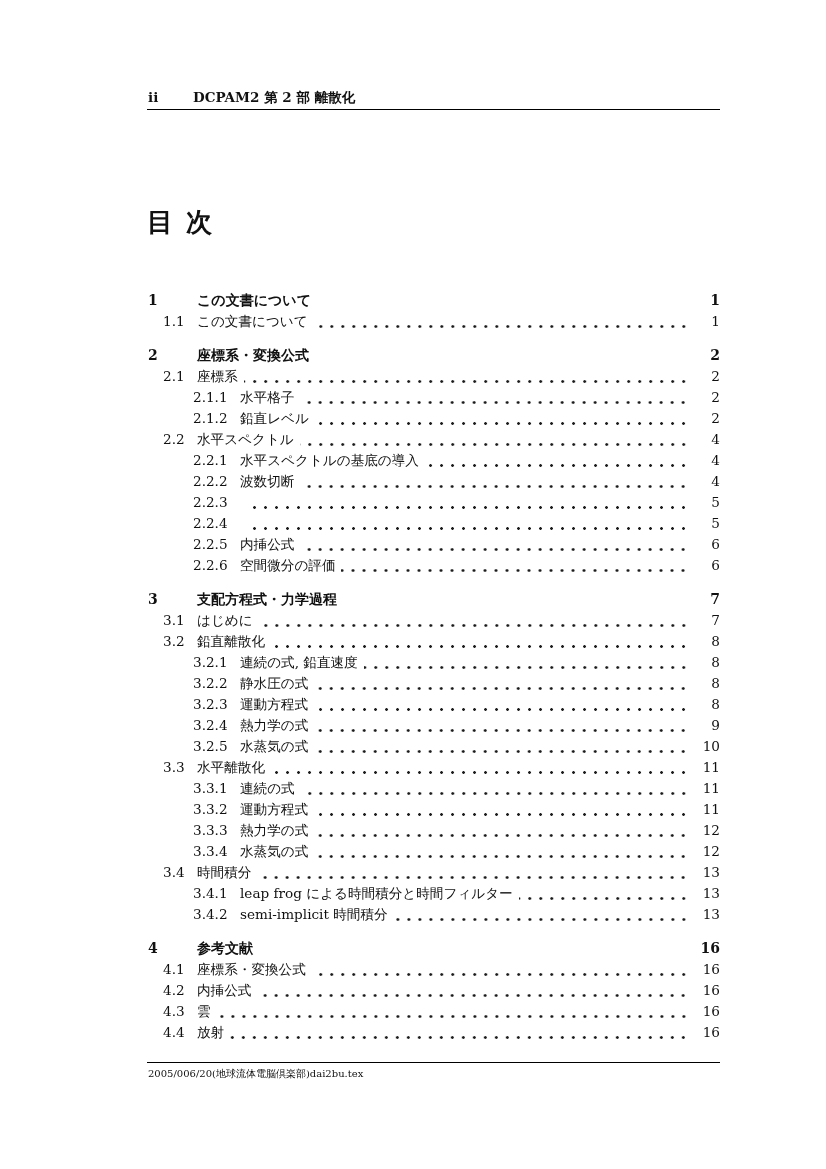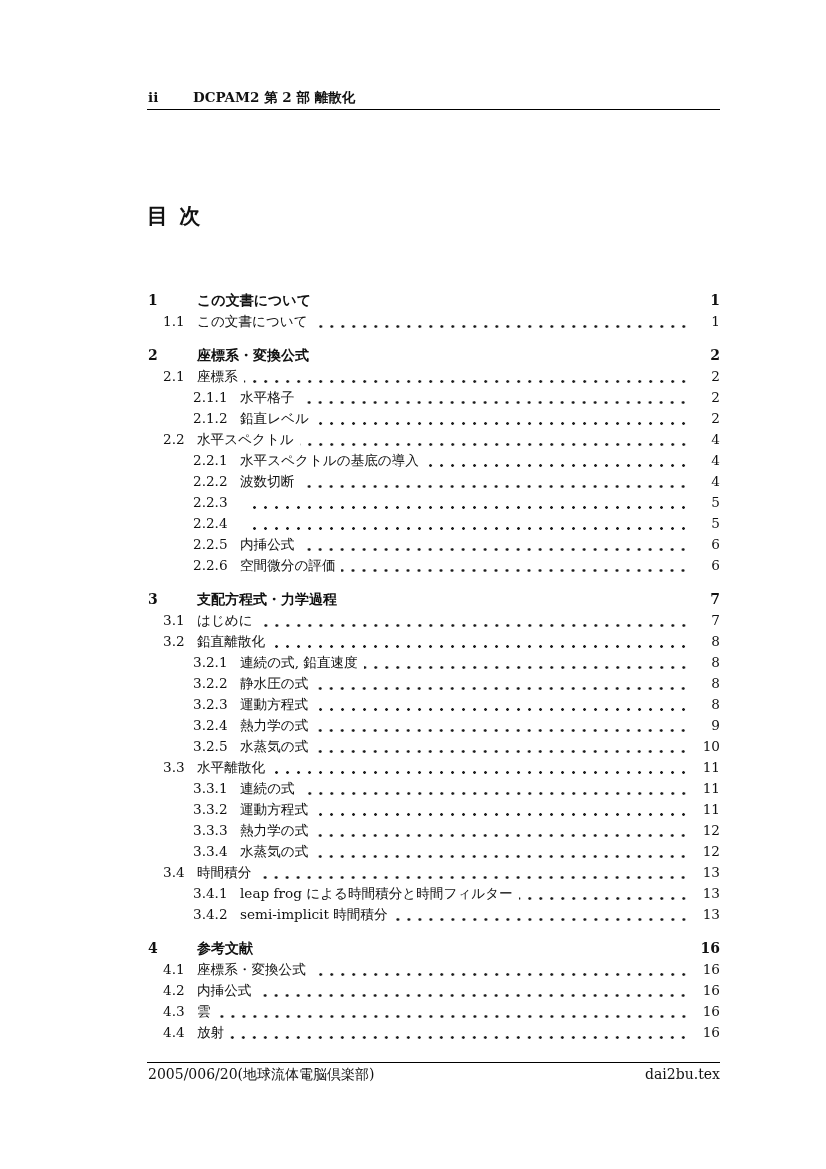--- a/index.html
+++ b/index.html
@@ -16,21 +16,21 @@
     display: flex; align-items: center;
     font-weight: bold; font-size: 13.5px; line-height: 14px;
   }
   .page-header .folio { width: 45px; }
   .header-rule {
     position: absolute; left: 147px; top: 109px;
     width: 573px; height: 1px; background: #000000;
   }
   .doc-title {
     position: absolute; left: 147px; top: 188px;
-    font-size: 21px; font-weight: bold; letter-spacing: 2px;
+    font-size: 26px; font-weight: bold; letter-spacing: 2px;
   }
   .toc {
     position: absolute; left: 148px; top: 290px; width: 572px;
   }
   .row {
     display: flex; align-items: stretch;
     height: 21px; line-height: 21px;
     font-size: 13.6px;
     white-space: nowrap;
   }
@@ -54,22 +54,22 @@
     background-position: right 3px top 5px;
   }
   .row.chapter .leader { background: none; }
   .pagenum { flex: none; width: 26px; text-align: right; }
   .footer-rule {
     position: absolute; left: 147px; top: 1062px;
     width: 573px; height: 1px; background: #000000;
   }
   .page-footer {
     position: absolute; left: 148px; top: 1066px; width: 572px;
-    display: flex; justify-content: space-between;
-    font-size: 14px; line-height: 16px;
+    display: flex; 
+    font-size: 10px; line-height: 16px;
   }
 </style>
 </head>
 <body>
 
 <header class="page-header">
   <span class="folio">ii</span>
   <span>DCPAM2 第 2 部 離散化</span>
 </header>
 <div class="header-rule"></div>

